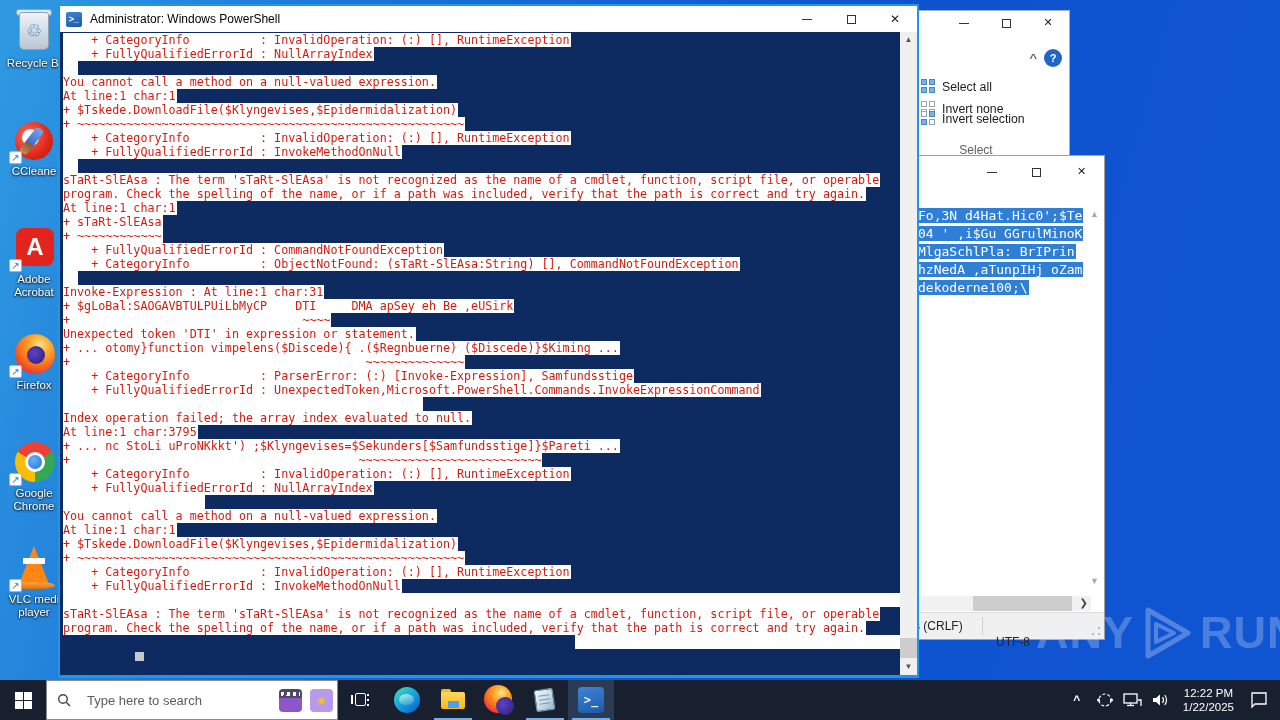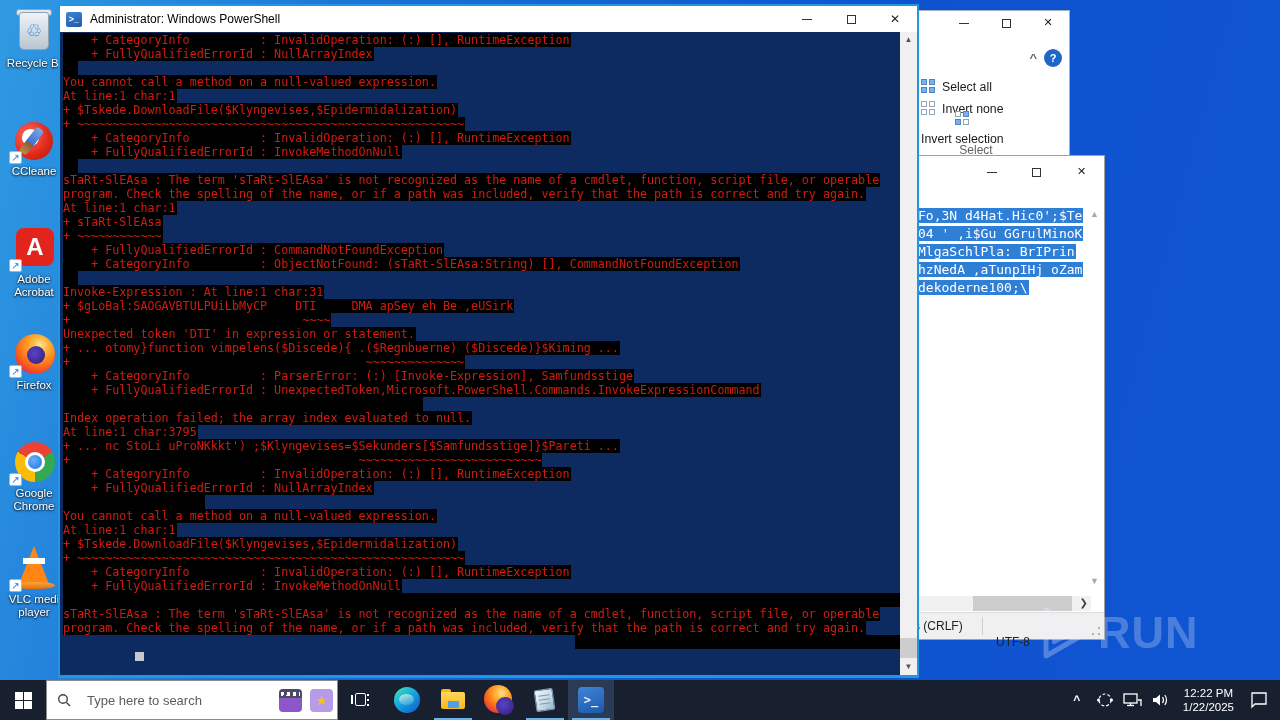--- a/index.html
+++ b/index.html
@@ -69,21 +69,21 @@
   #pswin { position:absolute; left:58px; top:4px; width:861px; height:674px; border:2px solid #2097e3; border-bottom-width:3px; background:#0d2a61; z-index:30; }
   .ps-ttl { height:26px; background:#fff; display:flex; align-items:center; }
   .ps-appicon { width:16px; height:15px; margin-left:6px; background:linear-gradient(160deg,#3f84d8,#1c5aa8); border-radius:2px; color:#fff; font-size:9px; font-weight:bold; line-height:15px; text-align:center; }
   .ps-title { margin-left:8px; font-size:12px; color:#000; }
   .ps-ttl .winctl { margin-left:auto; height:26px; align-items:center; }
   .ps-ttl .wbtn { height:26px; line-height:26px; }
   .ps-body { position:relative; height:calc(100% - 26px); overflow:hidden; }
   .ps-console { position:absolute; left:0; top:0; right:17px; bottom:0; overflow:hidden; padding:1px 0 0 3px;
                 font-family:"DejaVu Sans Mono", monospace; font-size:11.7px; line-height:14px; color:#d31c10; }
   .ps-row { height:14px; white-space:pre; }
-  .ps-row span { background:#000000; padding-right:1px; }
+  .ps-row span { background:#ffffff; padding-right:1px; }
   .caret-row { position:relative; }
   .ps-caret { display:inline-block; width:9px; height:9px; margin-left:2px; margin-top:3px; background:#c3c9cf; }
   .ps-endbar { position:absolute; left:512px; top:0; width:328px; height:14px; background:#000; }
   .ps-vscroll { position:absolute; right:0; top:0; bottom:0; width:17px; background:#f0f0f0; }
   .ps-sarrow { position:absolute; left:0; width:17px; height:16px; text-align:center; font-size:8px; color:#555; line-height:16px; cursor:pointer; }
   .ps-vthumb { position:absolute; left:0; bottom:17px; width:17px; height:20px; background:#cdcdcd; cursor:pointer; }
 
   
   #watermark { position:absolute; left:1036px; top:604px; z-index:25; display:flex; align-items:center; gap:4px;
                color:rgba(235,242,255,.27); font-weight:bold; font-size:45px; letter-spacing:1px; }
@@ -191,21 +191,21 @@
     </div>
     <div class="rib-item" style="top:90px;">
       <span class="sel-ico">
           <i></i>
           <i></i>
           <i></i>
           <i></i>
         </span>
       <span>Invert none</span>
     </div>
-    <div class="rib-item" style="top:100px;flex-direction:column;">
+    <div class="rib-item" style="top:100px;">
       <span class="sel-ico inv">
           <i></i>
           <i></i>
           <i></i>
           <i></i>
         </span>
       <span>Invert selection</span>
     </div>
     <div class="rib-group">Select</div>
     <div class="rib-border"></div>
@@ -228,20 +228,21 @@
     </div>
     <div class="np-status">
       <span style="position:absolute;left:8px;top:6px;">s (CRLF)</span>
       <span class="sep"></span>
       <span style="position:absolute;left:90px;top:22px;">UTF-8</span>
       <span class="np-grip"></span>
     </div>
   </div>
 
   <div id="watermark">
+    <span>ANY</span>
     <svg width="58" height="58" viewBox="0 0 58 58">
       <path d="M10 6 L50 29 L10 52 Z" fill="none" stroke="rgba(235,242,255,0.30)" stroke-width="5" stroke-linejoin="round"></path>
       <path d="M18 20 L36 29 L18 38 Z" fill="none" stroke="rgba(235,242,255,0.30)" stroke-width="4" stroke-linejoin="round"></path>
     </svg>
     <span>RUN</span>
   </div>
 
   <div id="pswin">
     <div class="ps-ttl">
       <div class="ps-appicon">&gt;_</div>

